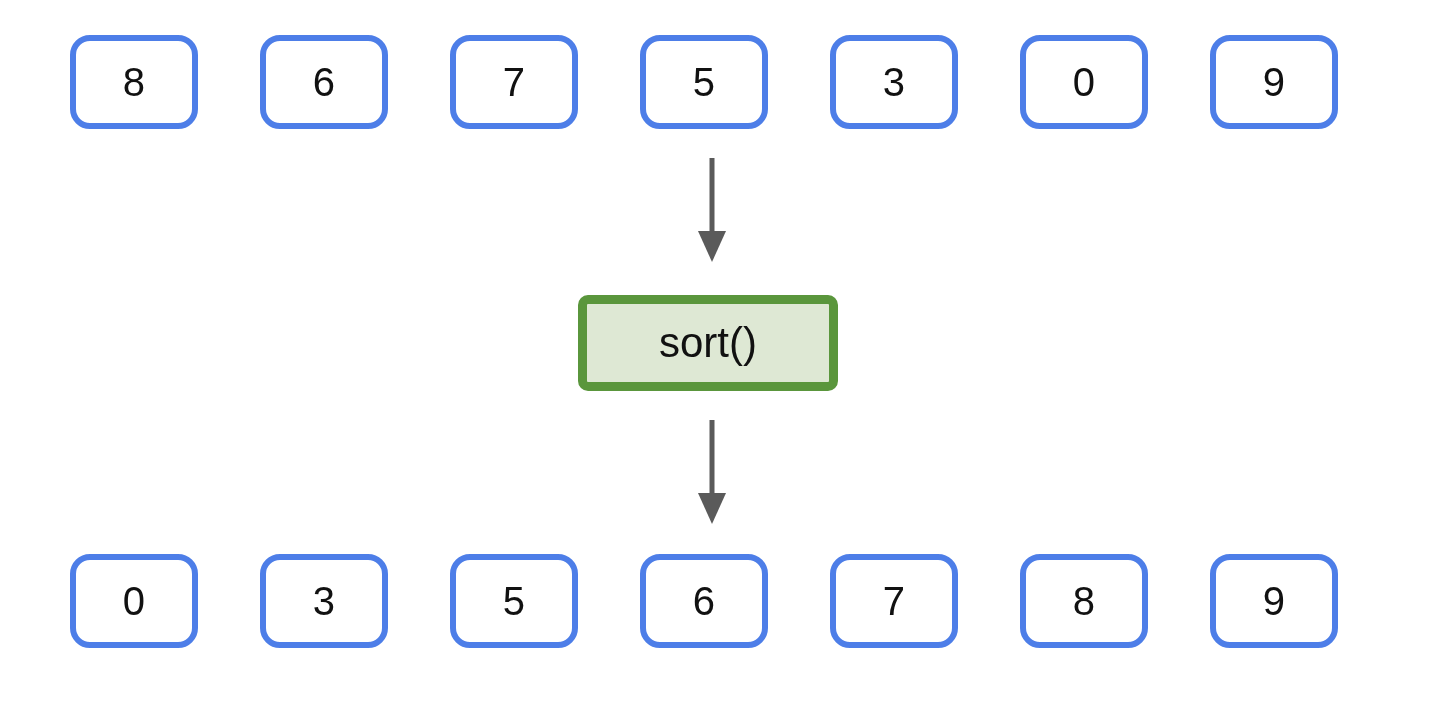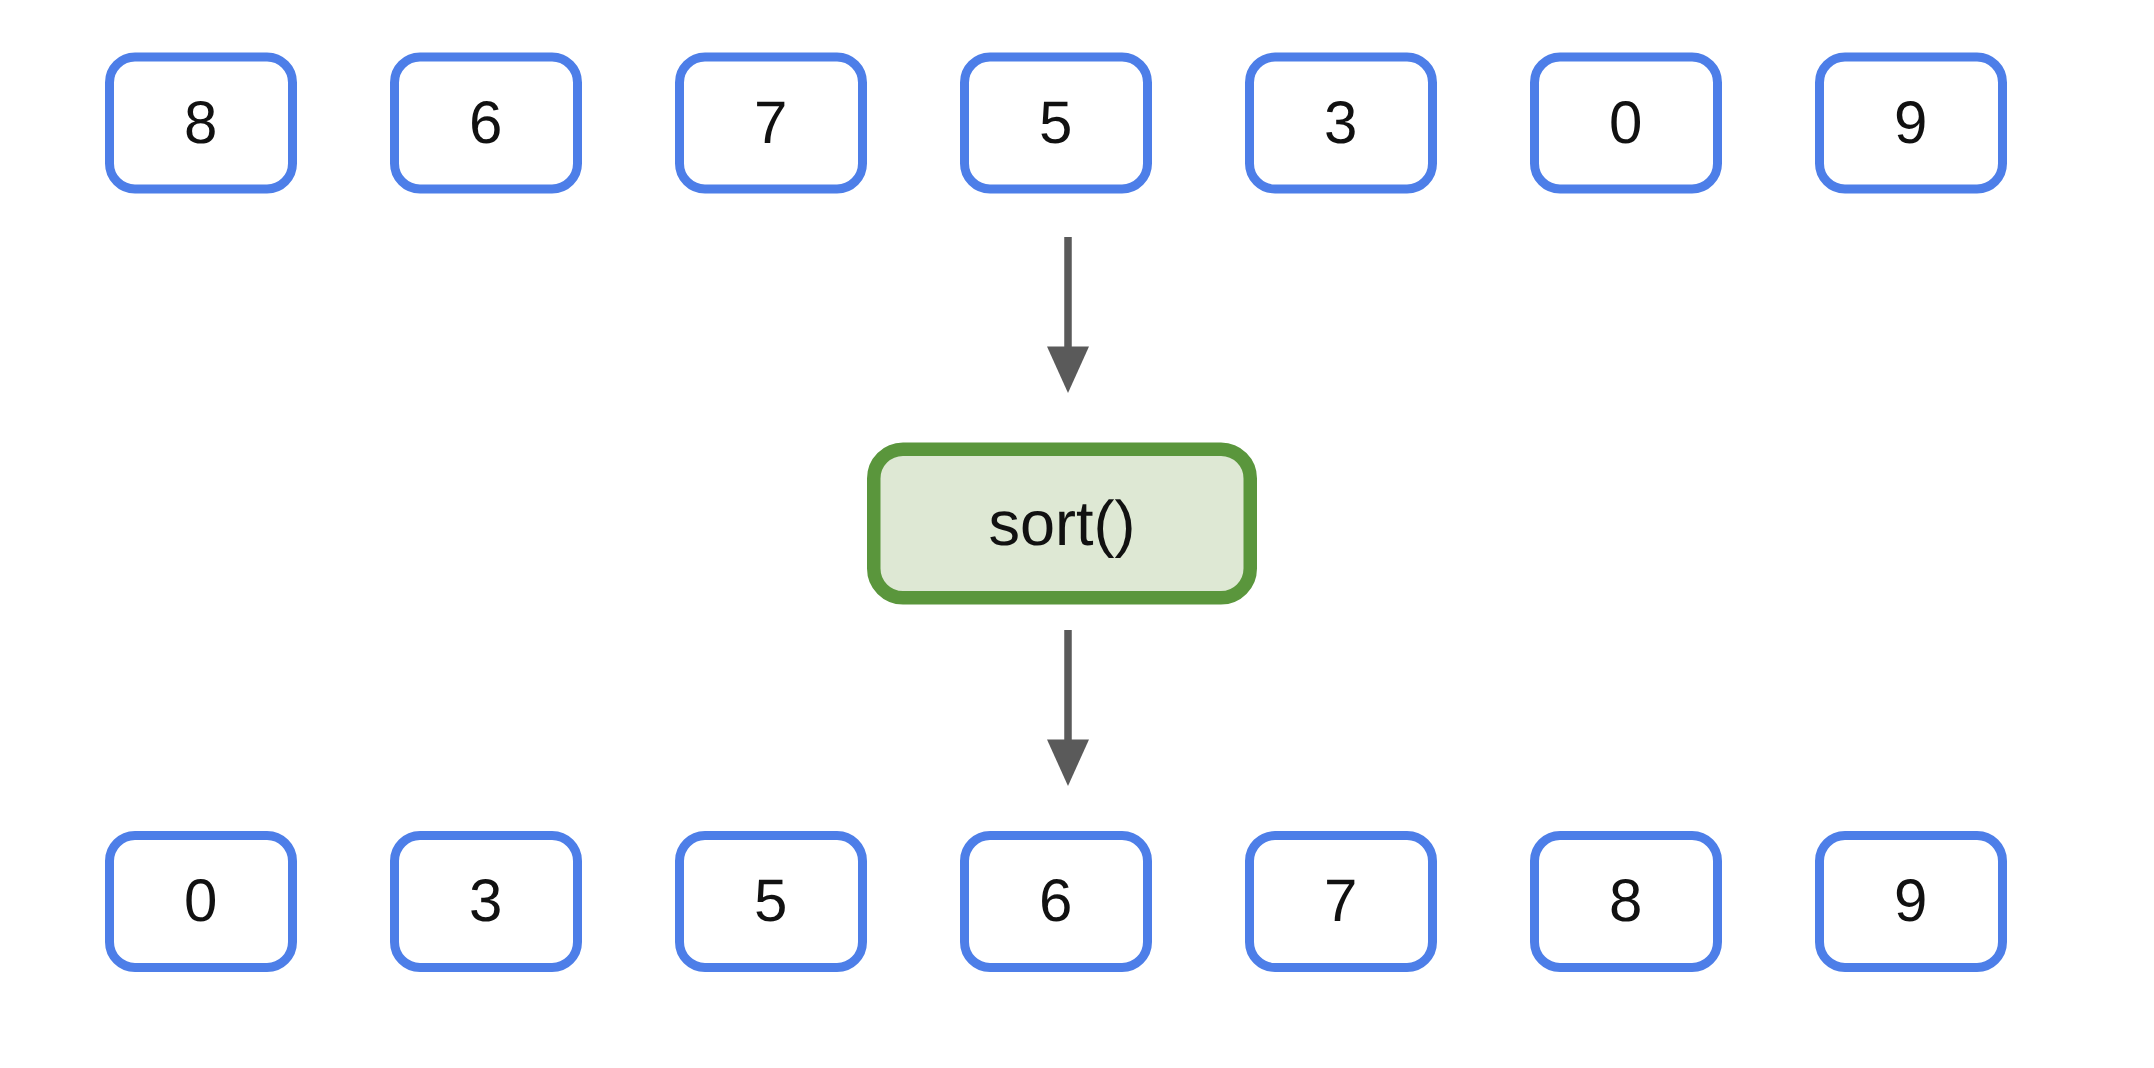--- a/index.html
+++ b/index.html
@@ -39,24 +39,24 @@
     font-weight: 500;
     color: var(--text, #111111);
     letter-spacing: 0.5px;
   }
   .op-box {
     box-sizing: border-box;
     position: absolute;
     left: 578px;
     top: 295px;
     width: 260px;
-    height: 108px;
+    height: 96px;
     background: var(--operation-fill, #dee8d4);
     border: 9px solid var(--operation-border, #5a963c);
-    border-radius: 24px;
+    border-radius: 10px;
     display: flex;
     align-items: center;
     justify-content: center;
   }
   .op-box span {
     font-size: 42px;
     font-weight: 500;
     color: var(--text, #111111);
   }
   .arrow {

